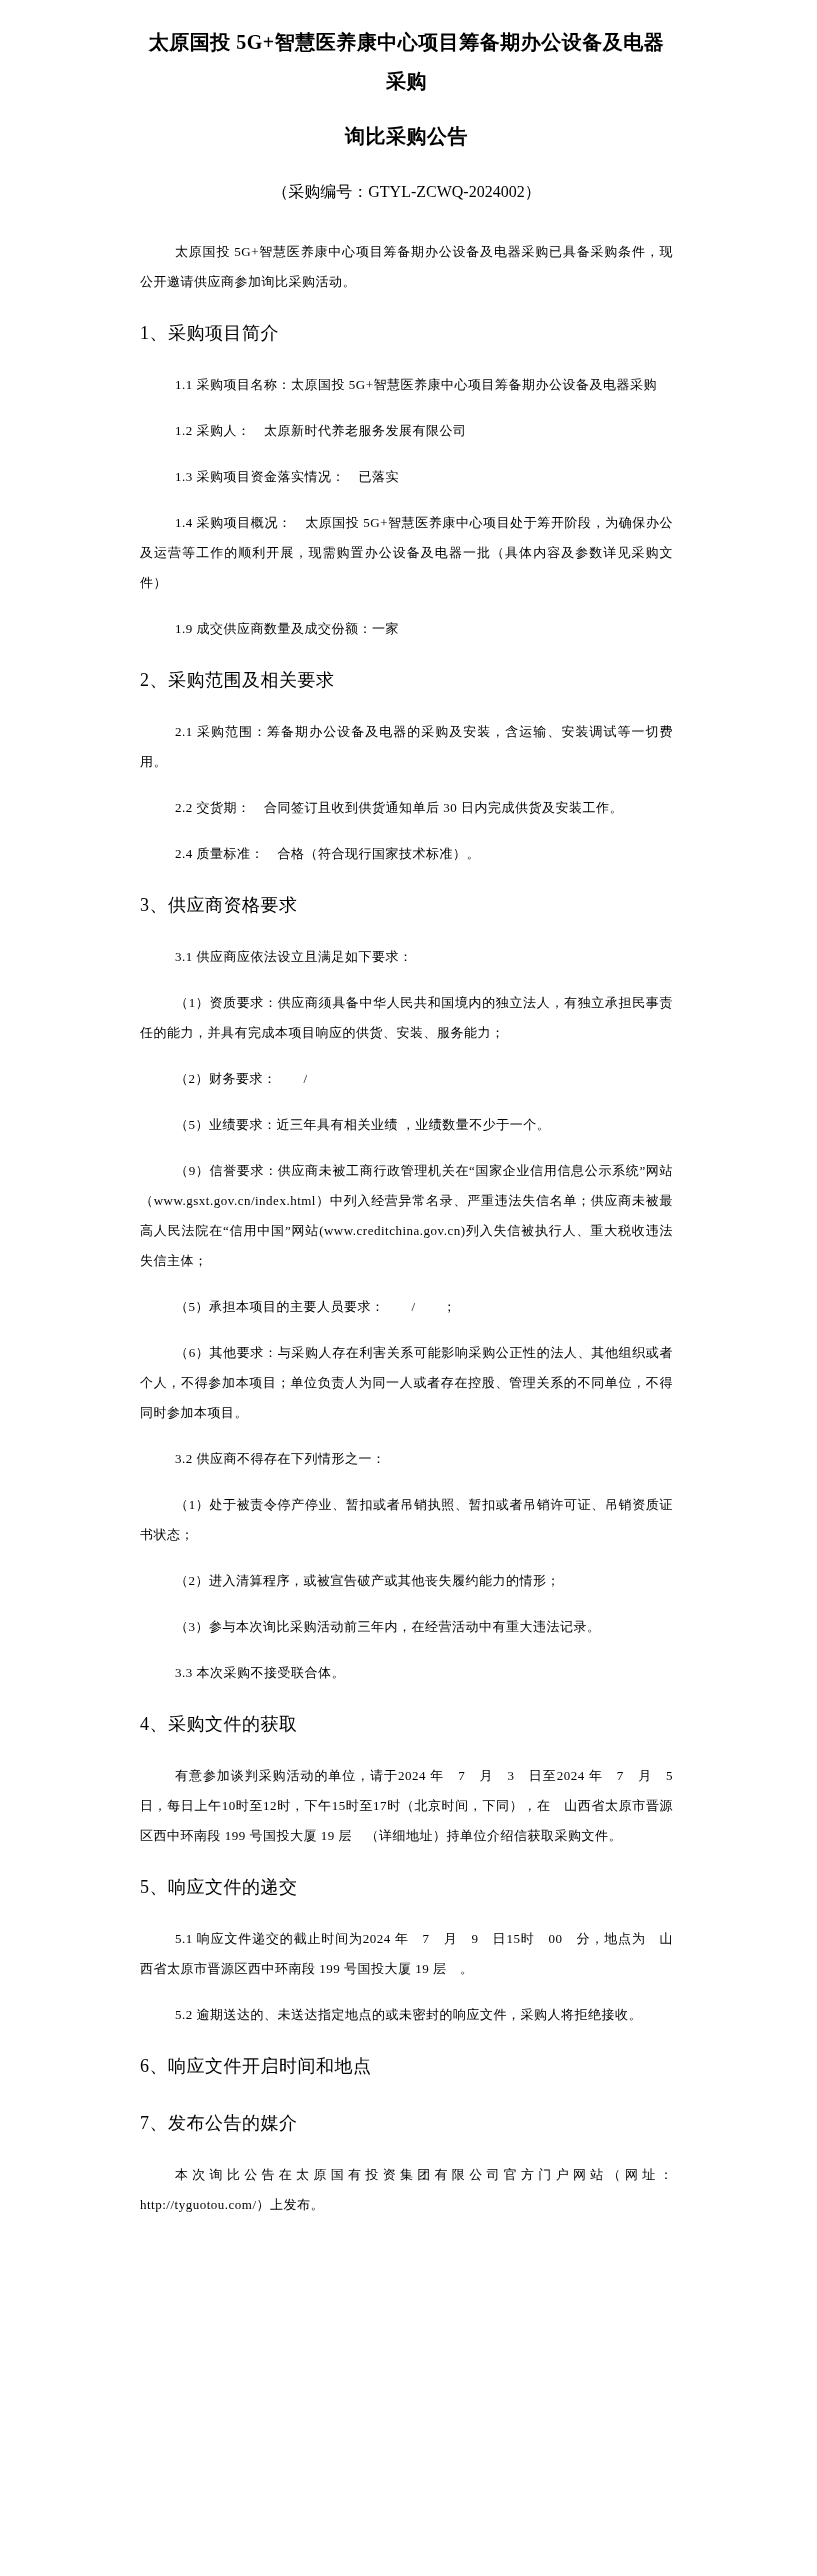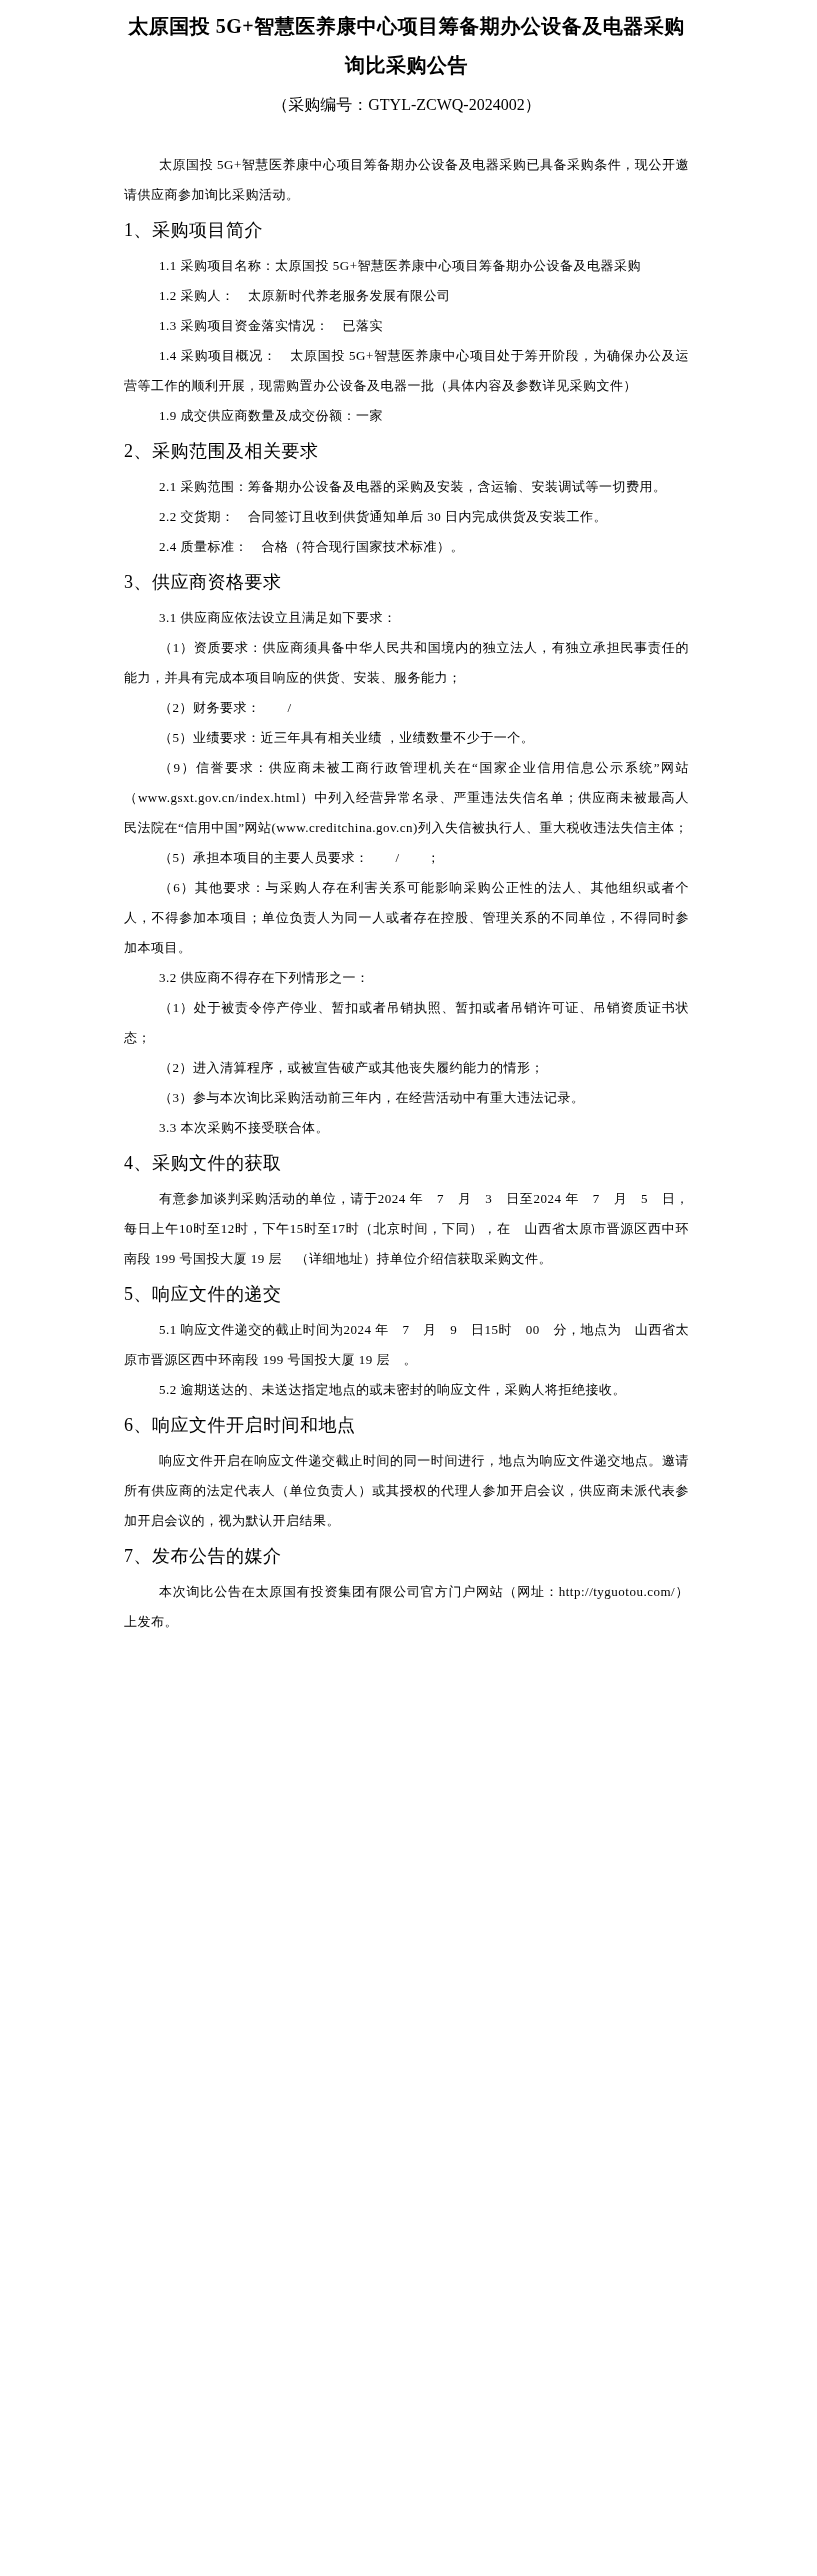--- a/index.html
+++ b/index.html
@@ -12,21 +12,21 @@
   }
   .page {
     width: 818px;
     min-height: 2999px;
     box-sizing: border-box;
     padding: 7.2px 129px 20.6px 124px;
     background: #ffffff;
     color: #000000;
     font-family: "Liberation Serif", "DejaVu Serif", serif;
   }
-  p { margin: 0; }
+  p { margin: 16px; }
   .title {
     font-size: 20px;
     line-height: 39px;
     font-weight: 700;
     text-align: center;
     letter-spacing: 0.5px;
   }
   .code {
     font-size: 16px;
     line-height: 39px;
@@ -84,18 +84,17 @@
       <p class="para"><span>（1）处于被责令停产停业、暂扣或者吊销执照、暂扣或者吊销许可证、吊销资质证书状态；</span></p>
       <p class="para"><span>（2）进入清算程序，或被宣告破产或其他丧失履约能力的情形；</span></p>
       <p class="para"><span>（3）参与本次询比采购活动前三年内，在经营活动中有重大违法记录。</span></p>
       <p class="para"><span>3.3 本次采购</span><span class="u">不接受</span><span>联合体。</span></p>
       <p class="heading"><span>4、采购文件的获取</span></p>
       <p class="para"><span>有意参加谈判采购活动的单位，请于</span><span class="u">2024</span><span> 年</span><span class="u">　7　</span><span>月</span><span class="u">　3　</span><span>日至</span><span class="u">2024</span><span> 年</span><span class="u">　7　</span><span>月</span><span class="u">　5　</span><span>日，每日上午</span><span class="u">10</span><span>时至</span><span class="u">12</span><span>时，下午</span><span class="u">15</span><span>时至</span><span class="u">17</span><span>时（北京时间，下同），在</span><span class="u">　山西省太原市晋源区西中环南段 199 号国投大厦 19 层　</span><span>（详细地址）持单位介绍信获取采购文件。</span></p>
       <p class="heading"><span>5、响应文件的递交</span></p>
       <p class="para"><span>5.1 响应文件递交的截止时间为</span><span class="u">2024</span><span> 年</span><span class="u">　7　</span><span>月</span><span class="u">　9　</span><span>日</span><span class="u">15</span><span>时</span><span class="u">　00　</span><span>分，地点为</span><span class="u">　山西省太原市晋源区西中环南段 199 号国投大厦 19 层　</span><span>。</span></p>
       <p class="para"><span>5.2 逾期送达的、未送达指定地点的或未密封的响应文件，采购人将拒绝接收。</span></p>
       <p class="heading"><span>6、响应文件开启时间和地点</span></p>
-      <p class="para"><span>响应文件开启在响应文件递交截止时间的同一时间进行，地点为响应文件递交地点。邀请所有供应商的法定代表人（单位负责人）或其授权的代理人参加开启会议，供应商未派代表参加开启会议的，视为默认开启结果。</span></p>
       <p class="heading"><span>7、发布公告的媒介</span></p>
       <p class="para"><span class="u">本次询比公告在太原国有投资集团有限公司官方门户网站（网址：http://tyguotou.com/）上发布。</span></p>
     </div>
 </div>
 
 
 </body></html>

